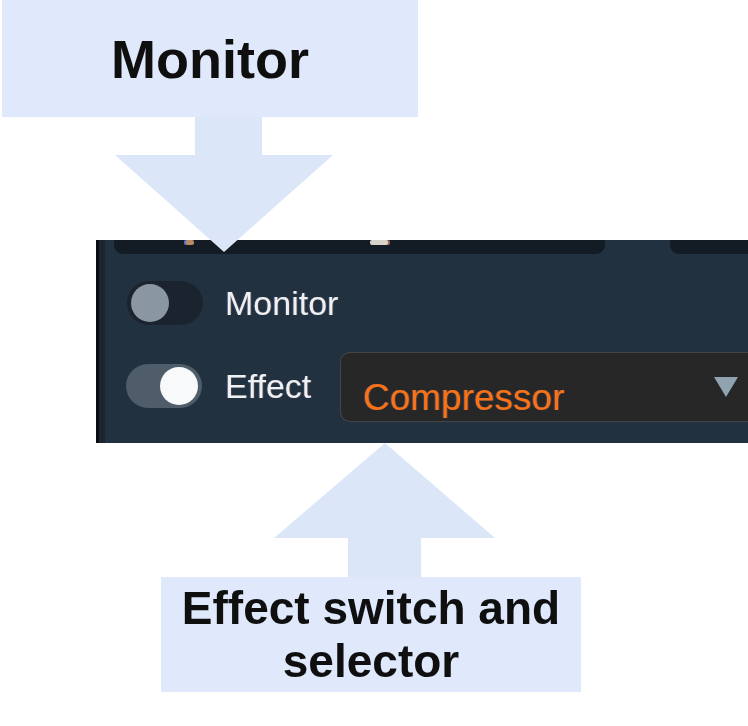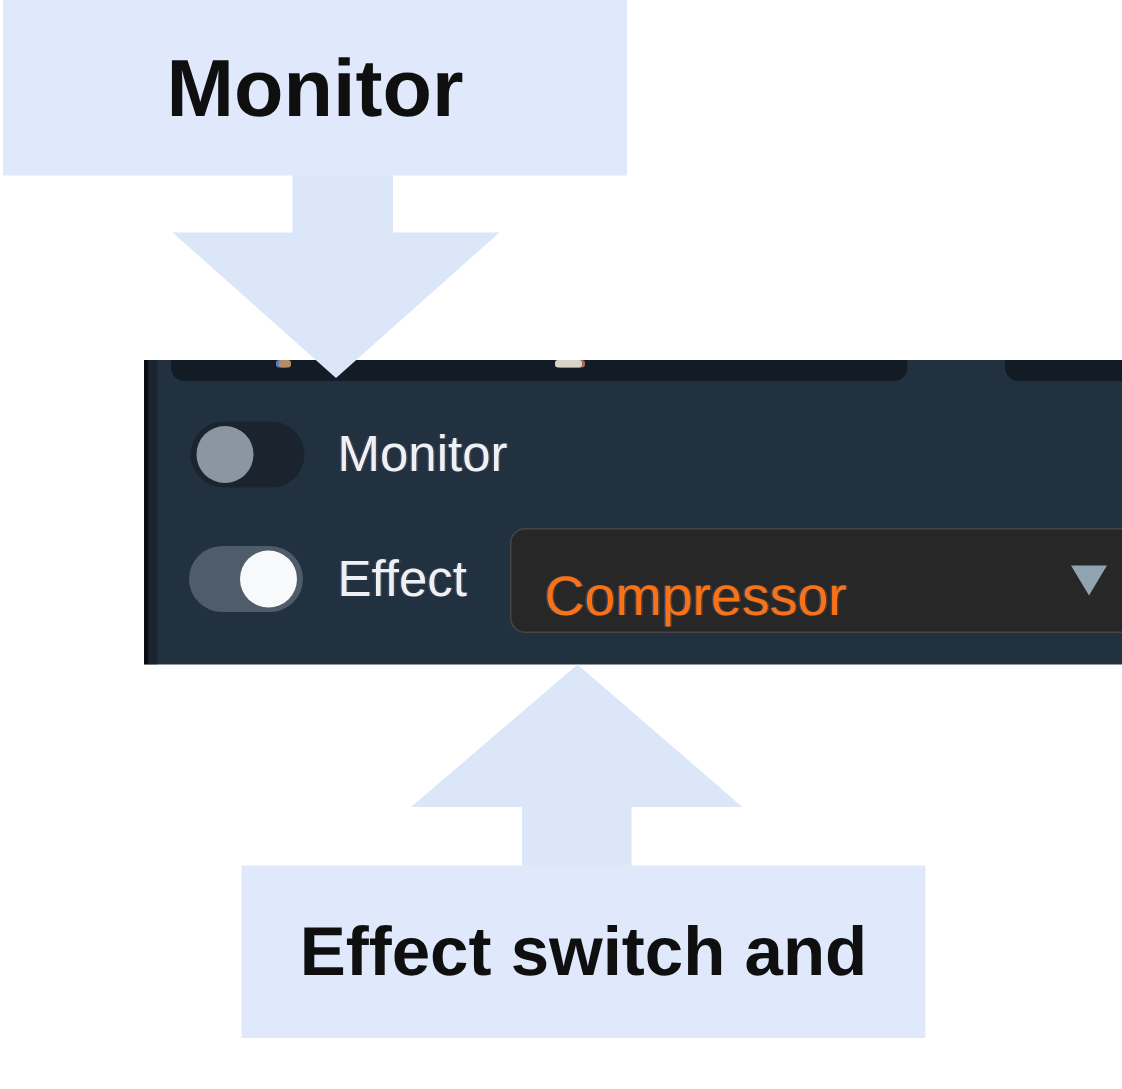--- a/index.html
+++ b/index.html
@@ -8,21 +8,21 @@
     font-family:"Liberation Sans", sans-serif;
     padding-left:15px;
   }
   
   .callout{
     position:absolute;background:#dfe9fb;color:#0f0f10;font-weight:bold;
     display:flex;align-items:center;justify-content:center;text-align:center;
     z-index:4;
   }
   .callout-top{left:2px;top:0;width:416px;height:117px;font-size:54px;}
-  .callout-bottom{left:161px;top:577px;width:456px;height:115px;font-size:46px;line-height:53px;}
+  .callout-bottom{left:161px;top:577px;width:420px;height:115px;font-size:46px;line-height:53px;}
   .arrow{position:absolute;z-index:3;}
   .stem{position:absolute;background:#dbe7f9;}
   .stem-down{left:180px;top:114px;width:67px;height:42px;}
   .tri-down{
     position:absolute;left:100px;top:155px;width:0;height:0;
     border-left:109px solid transparent;border-right:109px solid transparent;
     border-top:97px solid #dbe7f9;
   }
   .tri-up{
     position:absolute;left:259px;top:443px;width:0;height:0;
@@ -117,16 +117,17 @@
   </div>
 
   <div class="arrow">
     <div class="tri-up"></div>
     <div class="stem stem-up"></div>
   </div>
 
   <div class="callout callout-bottom">
     <div>
       <div>Effect switch and</div>
+      <div>selector</div>
     </div>
   </div>
 
 </div>
 
 </body></html>

